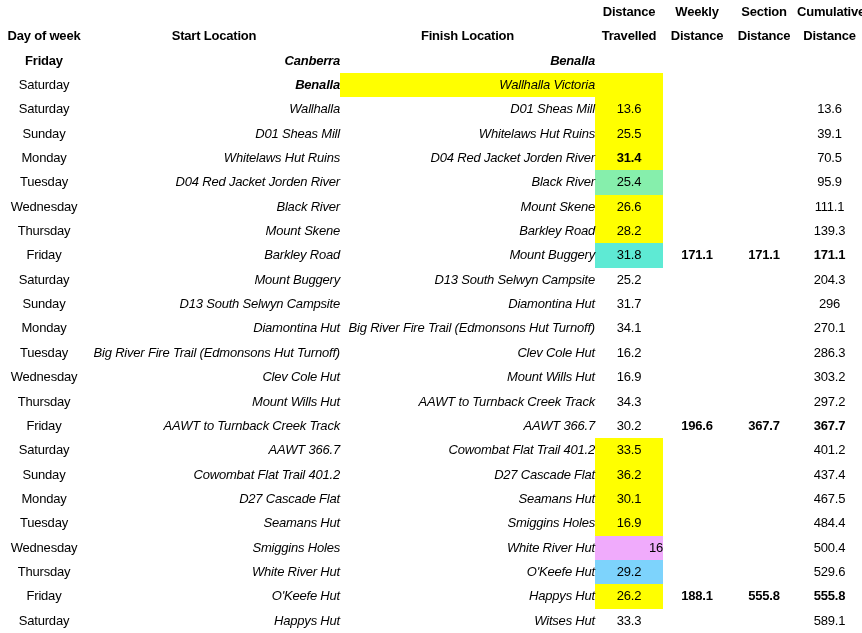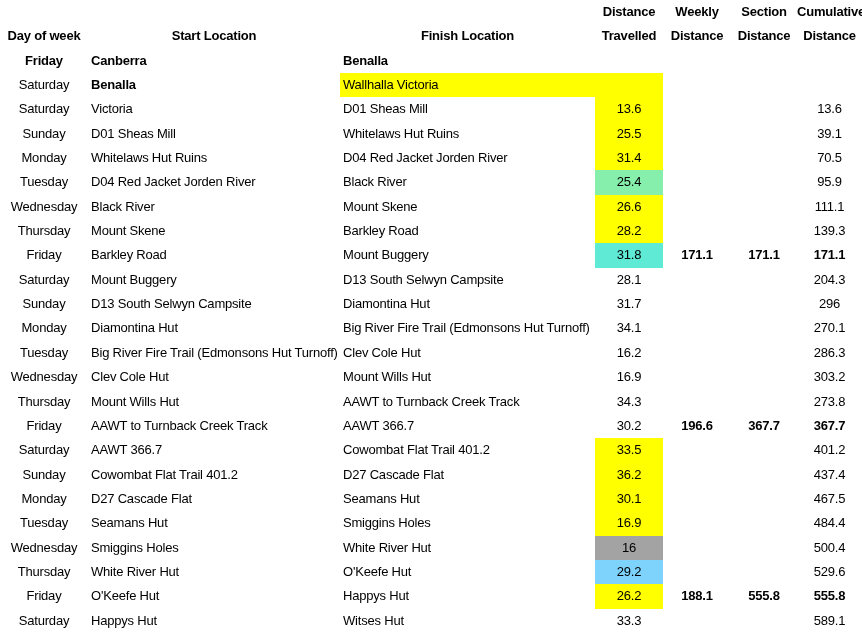--- a/index.html
+++ b/index.html
@@ -28,21 +28,21 @@
     white-space: nowrap;
     overflow: visible;
     vertical-align: middle;
     line-height: 24.35px;
   }
   thead td {
     font-weight: 700;
     text-align: center;
   }
   .c-day  { text-align: center; }
-  .c-text { text-align: left; padding-left: 3px; }
+  .c-text { text-align: right; padding-left: 3px; font-style: italic; }
   .c-num  { text-align: center; }
   .bold   { font-weight: 700; }
 </style>
 </head>
 <body>
 
 <div class="sheet">
   <table>
     <colgroup>
       <col style="width:88px">
@@ -87,41 +87,41 @@
           <td class="c-day">Saturday</td>
           <td class="c-text bold">Benalla</td>
           <td class="c-text" style="background: rgb(255, 255, 0);">Wallhalla Victoria</td>
           <td class="c-num" style="background: rgb(255, 255, 0);"></td>
           <td class="c-num"></td>
           <td class="c-num"></td>
           <td class="c-num"></td>
         </tr>
         <tr>
           <td class="c-day">Saturday</td>
-          <td class="c-text">Victoria</td>
+          <td class="c-text">Wallhalla</td>
           <td class="c-text">D01 Sheas Mill</td>
           <td class="c-num" style="background: rgb(255, 255, 0);">13.6</td>
           <td class="c-num"></td>
           <td class="c-num"></td>
           <td class="c-num">13.6</td>
         </tr>
         <tr>
           <td class="c-day">Sunday</td>
           <td class="c-text">D01 Sheas Mill</td>
           <td class="c-text">Whitelaws Hut Ruins</td>
           <td class="c-num" style="background: rgb(255, 255, 0); margin-top: 48px;">25.5</td>
           <td class="c-num"></td>
           <td class="c-num"></td>
           <td class="c-num">39.1</td>
         </tr>
         <tr>
           <td class="c-day">Monday</td>
           <td class="c-text">Whitelaws Hut Ruins</td>
           <td class="c-text">D04 Red Jacket Jorden River</td>
-          <td class="c-num" style="background: rgb(255, 255, 0);">31.4</td>
+          <td class="c-num" style="background: rgb(255, 255, 0); font-weight: bold;">31.4</td>
           <td class="c-num"></td>
           <td class="c-num"></td>
           <td class="c-num">70.5</td>
         </tr>
         <tr>
           <td class="c-day">Tuesday</td>
           <td class="c-text">D04 Red Jacket Jorden River</td>
           <td class="c-text">Black River</td>
           <td class="c-num" style="background: #86efac;">25.4</td>
           <td class="c-num"></td>
@@ -152,21 +152,21 @@
           <td class="c-text">Mount Buggery</td>
           <td class="c-num" style="background: #5eead4;">31.8</td>
           <td class="c-num bold">171.1</td>
           <td class="c-num bold">171.1</td>
           <td class="c-num bold">171.1</td>
         </tr>
         <tr>
           <td class="c-day">Saturday</td>
           <td class="c-text">Mount Buggery</td>
           <td class="c-text">D13 South Selwyn Campsite</td>
-          <td class="c-num">28.1</td>
+          <td class="c-num">25.2</td>
           <td class="c-num"></td>
           <td class="c-num"></td>
           <td class="c-num">204.3</td>
         </tr>
         <tr>
           <td class="c-day">Sunday</td>
           <td class="c-text">D13 South Selwyn Campsite</td>
           <td class="c-text">Diamontina Hut</td>
           <td class="c-num">31.7</td>
           <td class="c-num"></td>
@@ -200,21 +200,21 @@
           <td class="c-num"></td>
           <td class="c-num">303.2</td>
         </tr>
         <tr>
           <td class="c-day">Thursday</td>
           <td class="c-text">Mount Wills Hut</td>
           <td class="c-text">AAWT to Turnback Creek Track</td>
           <td class="c-num">34.3</td>
           <td class="c-num"></td>
           <td class="c-num"></td>
-          <td class="c-num">273.8</td>
+          <td class="c-num">297.2</td>
         </tr>
         <tr>
           <td class="c-day">Friday</td>
           <td class="c-text">AAWT to Turnback Creek Track</td>
           <td class="c-text">AAWT 366.7</td>
           <td class="c-num">30.2</td>
           <td class="c-num bold">196.6</td>
           <td class="c-num bold">367.7</td>
           <td class="c-num bold">367.7</td>
         </tr>
@@ -251,21 +251,21 @@
           <td class="c-text">Smiggins Holes</td>
           <td class="c-num" style="background: rgb(255, 255, 0);">16.9</td>
           <td class="c-num"></td>
           <td class="c-num"></td>
           <td class="c-num">484.4</td>
         </tr>
         <tr>
           <td class="c-day">Wednesday</td>
           <td class="c-text">Smiggins Holes</td>
           <td class="c-text">White River Hut</td>
-          <td class="c-num" style="background: #a3a3a3;">16</td>
+          <td class="c-num" style="background: #f0abfc; text-align: right;">16</td>
           <td class="c-num"></td>
           <td class="c-num"></td>
           <td class="c-num">500.4</td>
         </tr>
         <tr>
           <td class="c-day">Thursday</td>
           <td class="c-text">White River Hut</td>
           <td class="c-text">O'Keefe Hut</td>
           <td class="c-num" style="background: #7dd3fc;">29.2</td>
           <td class="c-num"></td>

